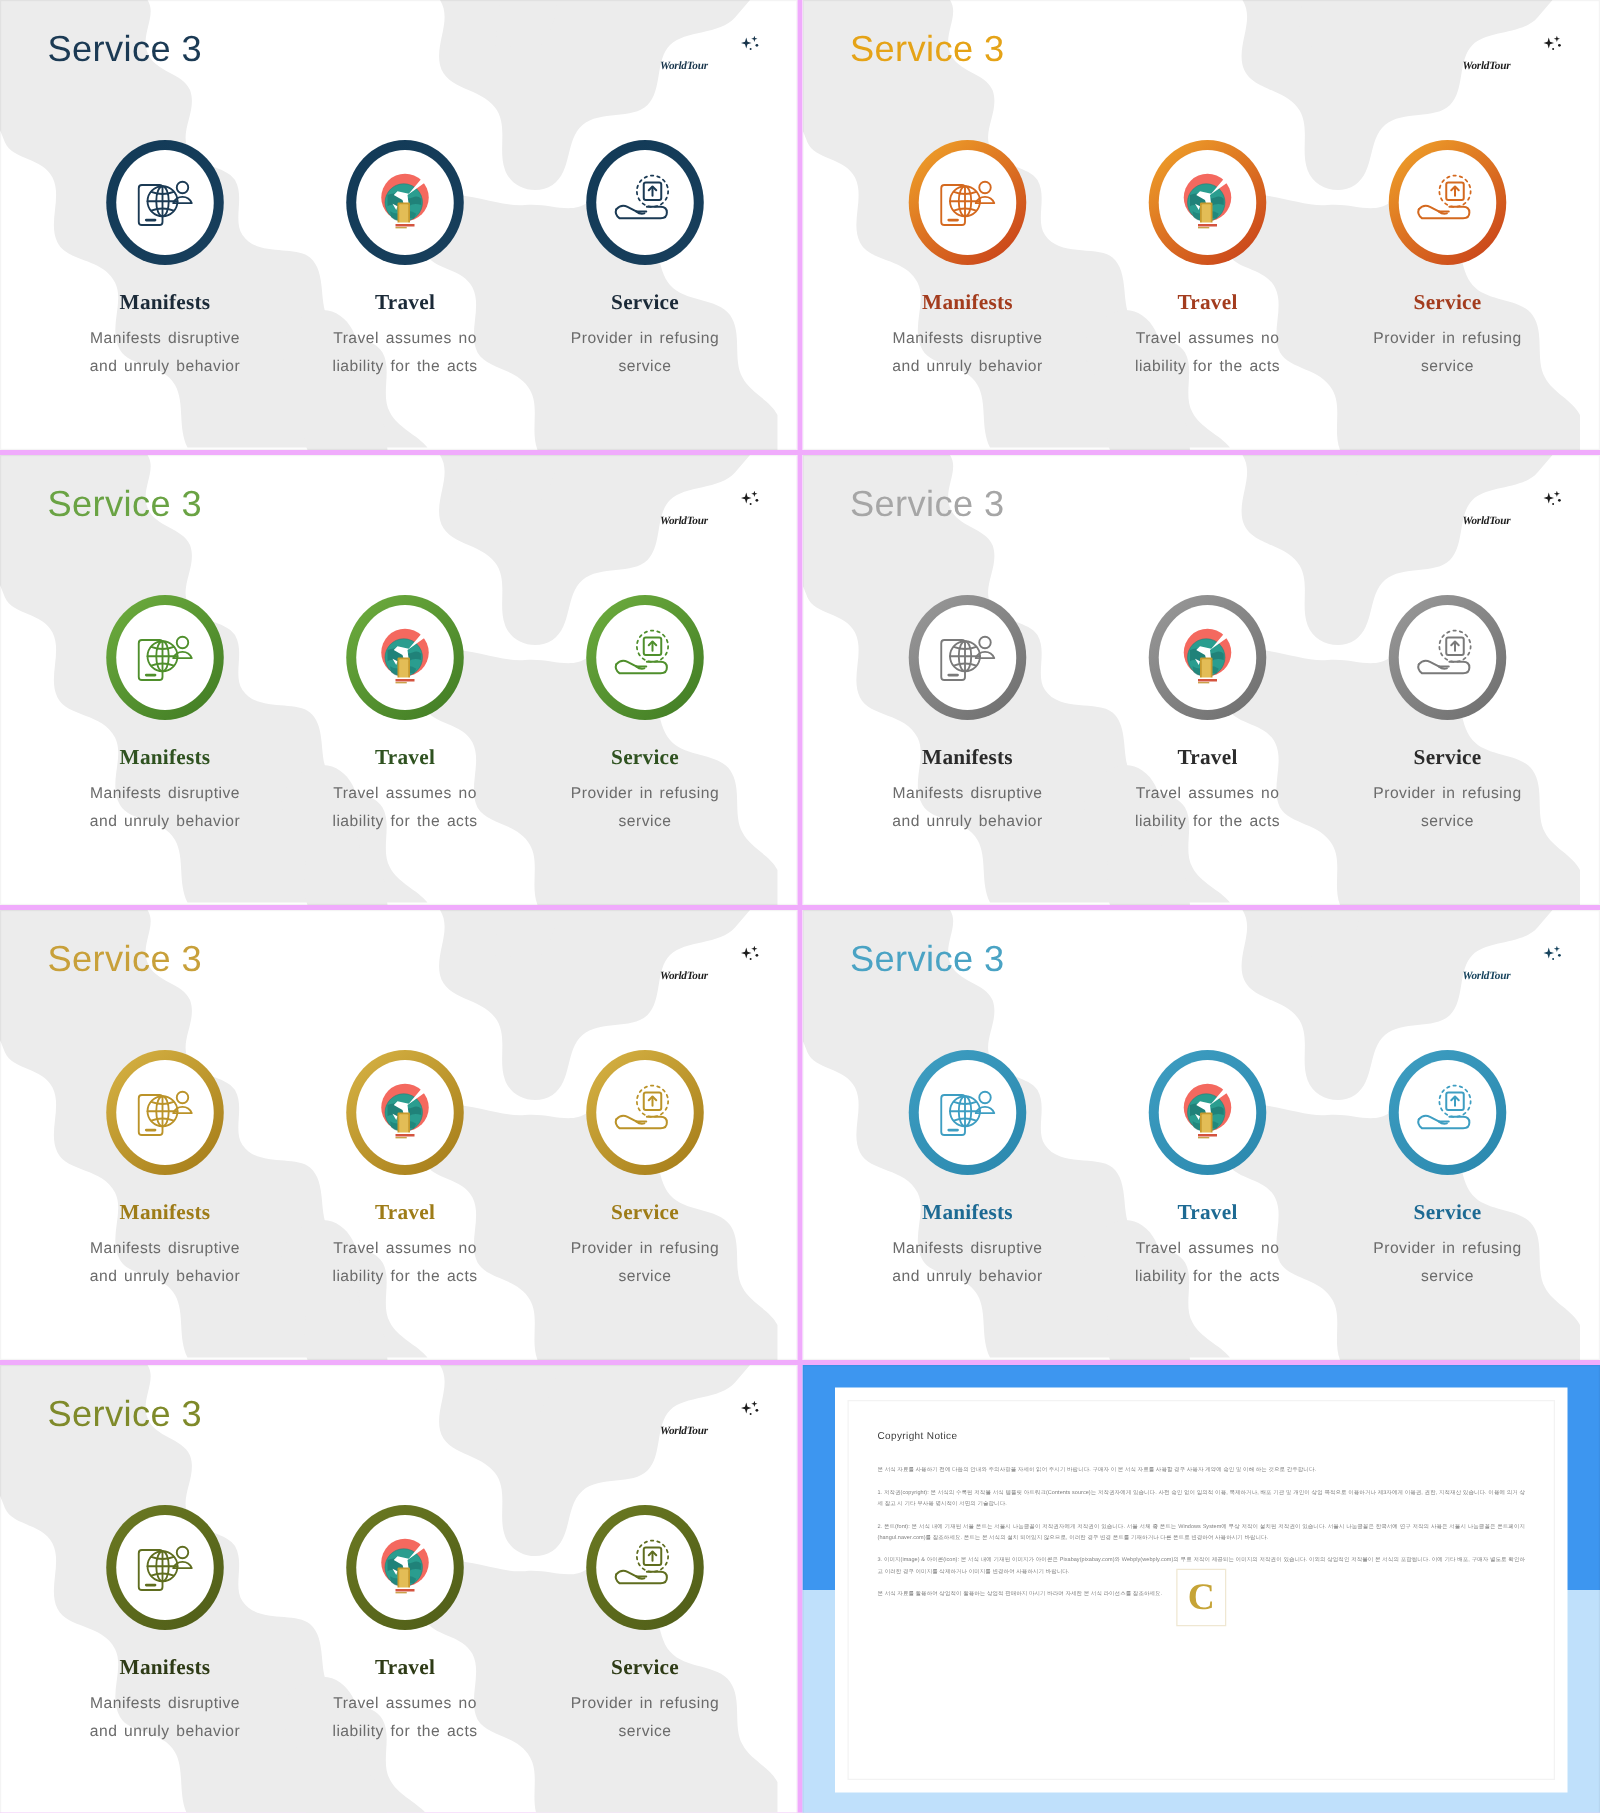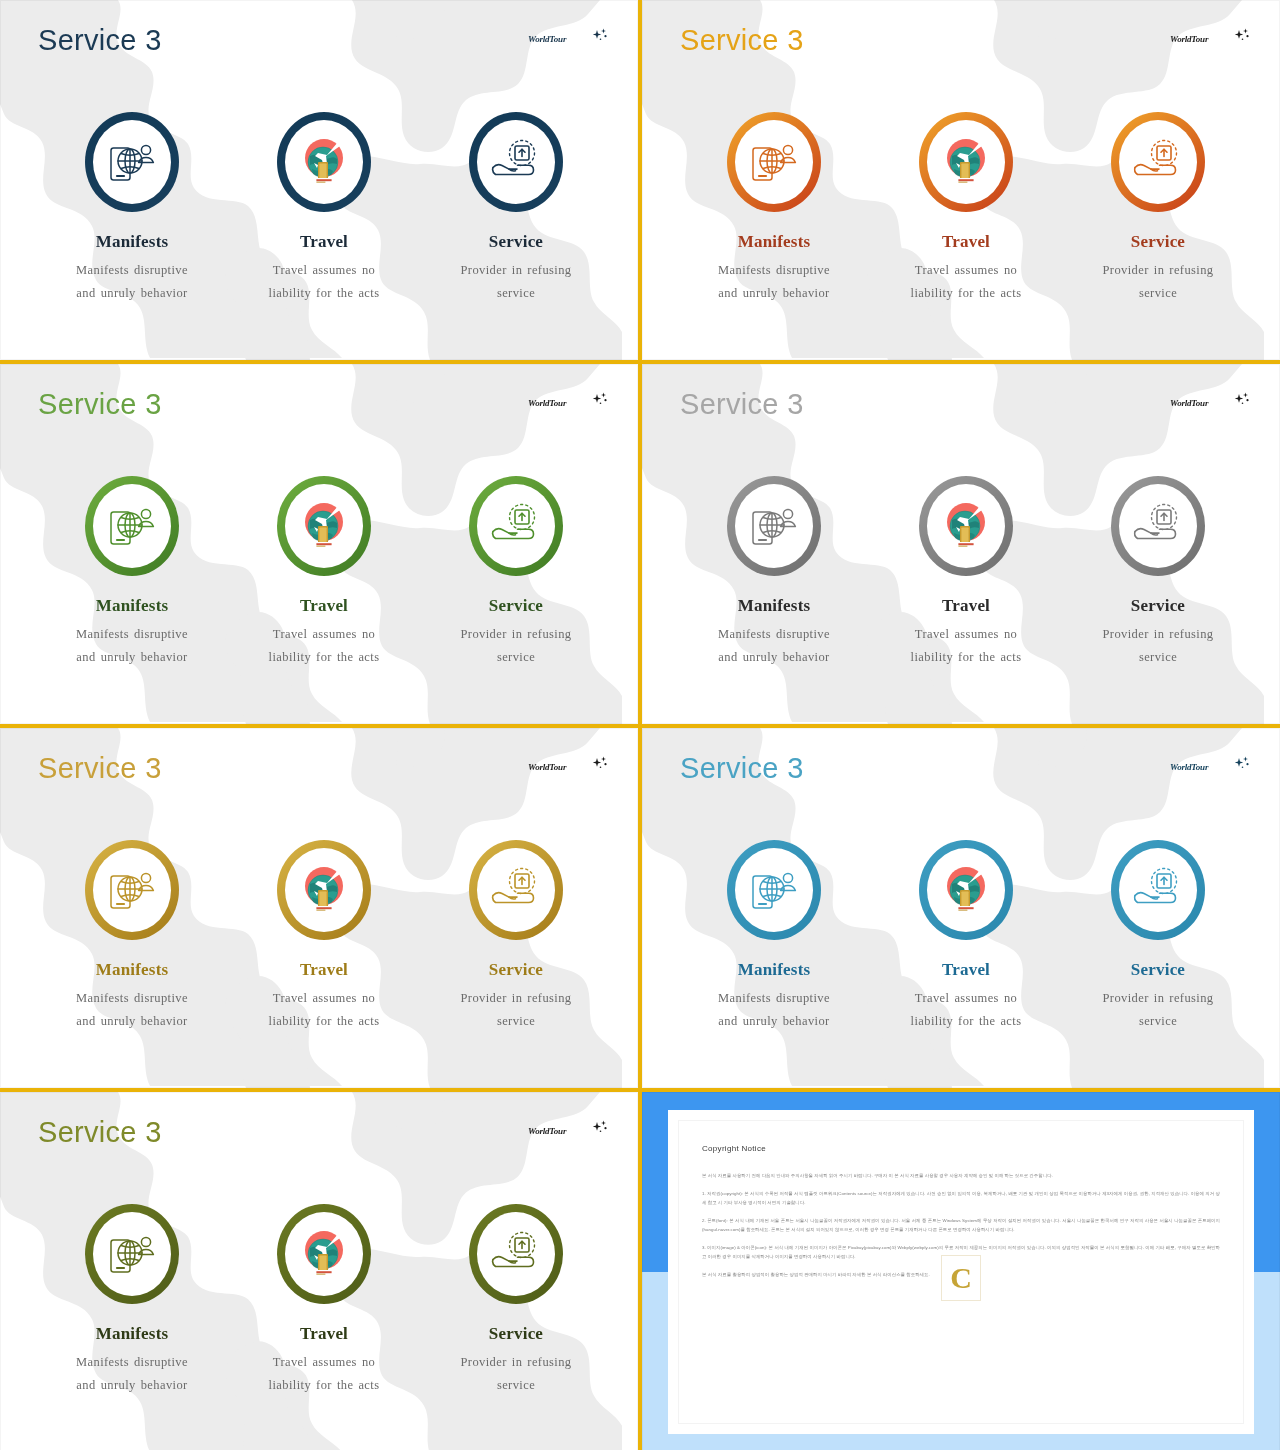--- a/index.html
+++ b/index.html
@@ -8,21 +8,21 @@
     background:#f2f2f2;
     font-family:"Liberation Sans", sans-serif;
     overflow:hidden;
   }
   .sheet{
     width:1280px;height:1450px;
     display:grid;
     grid-template-columns:638px 638px;
     grid-template-rows:360px 360px 360px 362px;
     gap:4px 4px;
-    background:#eab308;
+    background:#f0abfc;
     box-sizing:border-box;
   }
   .slide{
     position:relative;
     background:#ffffff;
     overflow:hidden;
     box-sizing:border-box;
   }
   
   .slide::after{
@@ -46,21 +46,21 @@
     position:absolute;
     right:28px;top:28px;
     width:82px;height:24px;
   }
   .logo .logotext{
     font-family:"Liberation Serif", serif;
     font-style:italic;
     font-weight:bold;
     font-size:9px;
     letter-spacing:-0.2px;
-    position:absolute;left:0;top:6px;
+    position:absolute;left:0;top:19px;
   }
   .logo .spk{position:absolute;}
   .cards{
     position:absolute;
     left:0;right:0;top:108px;
     display:flex;
   }
   .card{
     flex:0 0 192px;
     text-align:center;
@@ -89,21 +89,21 @@
   }
   .card-title{
     margin-top:16px;
     font-family:"Liberation Serif", serif;
     font-weight:bold;
     font-size:17px;
     letter-spacing:0.2px;
   }
   .card-desc{
     margin-top:7px;
-    font-family:Liberation Serif, serif;
+    font-family:Liberation Sans, sans-serif;
     font-size:12.5px;
     line-height:1.85;
     color:#6b6b6b;
     letter-spacing:0.4px;
     word-spacing:1.5px;
   }
 
   
   .copy-slide{
     position:relative;

